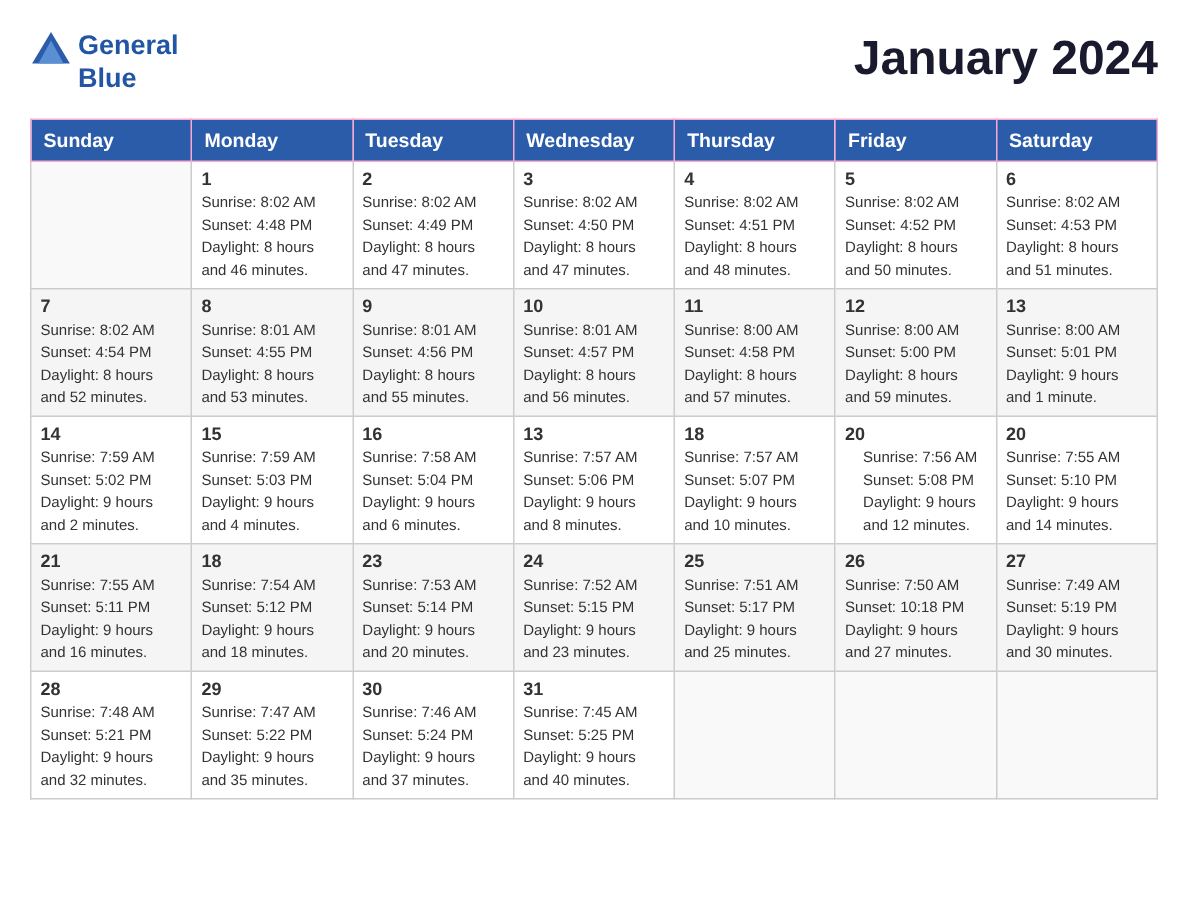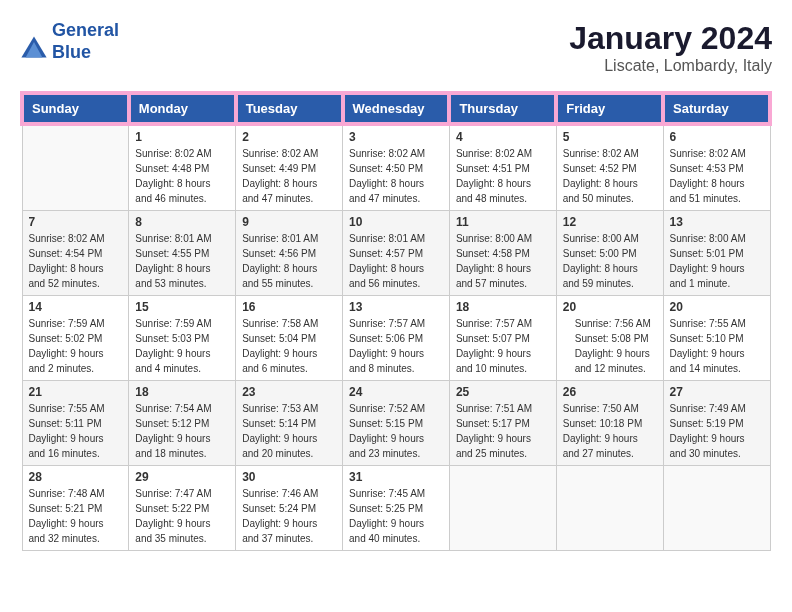--- a/index.html
+++ b/index.html
@@ -11,21 +11,21 @@
       padding: 20px;
     }
     .header-area {
       display: flex;
       justify-content: space-between;
       align-items: flex-start;
       margin-bottom: 16px;
     }
     .logo {
       display: flex;
-      align-items: flex-end;
+      align-items: flex-start;
       gap: 4px;
     }
     .logo-text {
       font-size: 18px;
       font-weight: bold;
       color: #1a1a2e;
       line-height: 1.2;
     }
     .logo-text span {
       color: #2255a4;
@@ -50,21 +50,21 @@
       width: 100%;
       border-collapse: collapse;
       border: 1px solid #ccc;
     }
     .calendar th {
       background-color: #2a5caa;
       color: #fff;
       text-align: left;
       padding: 6px 8px;
       font-size: 13px;
-      border: 4px solid #f9a8d4;
+      border: 1px solid #f9a8d4;
     }
     .calendar td {
       vertical-align: top;
       padding: 4px 6px;
       border: 1px solid #ccc;
       width: calc(100% / 7);
       min-height: 80px;
       font-size: 10.5px;
       color: #333;
       background: #fff;
@@ -99,21 +99,20 @@
       <polygon points="20,2 38,32 2,32" fill="#2a5caa"></polygon>
       <polygon points="20,10 32,32 8,32" fill="#5b8fd4"></polygon>
     </svg>
     <div class="logo-text">
       <div><span>General</span></div>
       <div><span>Blue</span></div>
     </div>
   </div>
   <div class="title-area">
     <div class="main-title">January 2024</div>
-    <div class="subtitle">Liscate, Lombardy, Italy</div>
   </div>
 </div>
 
 <table class="calendar">
   <thead>
     <tr>
     <th>Sunday</th>
         <th>Monday</th>
         <th>Tuesday</th>
         <th>Wednesday</th>

